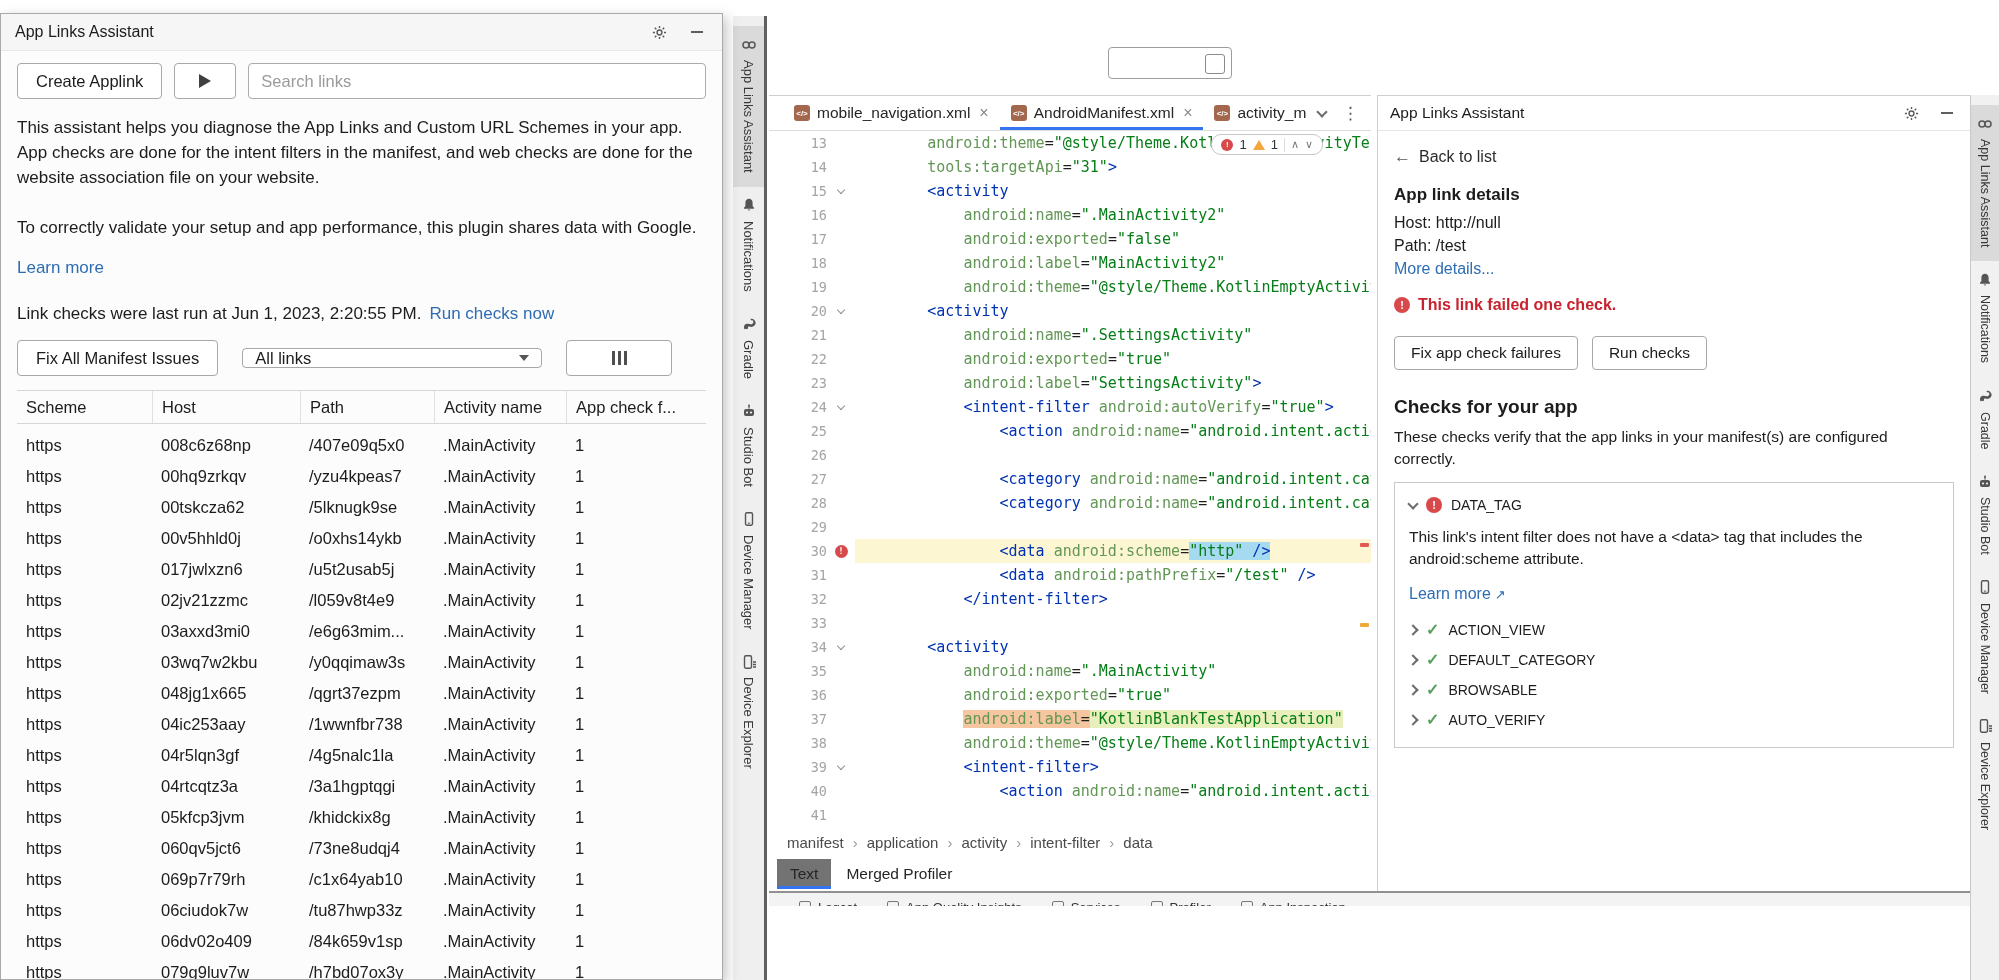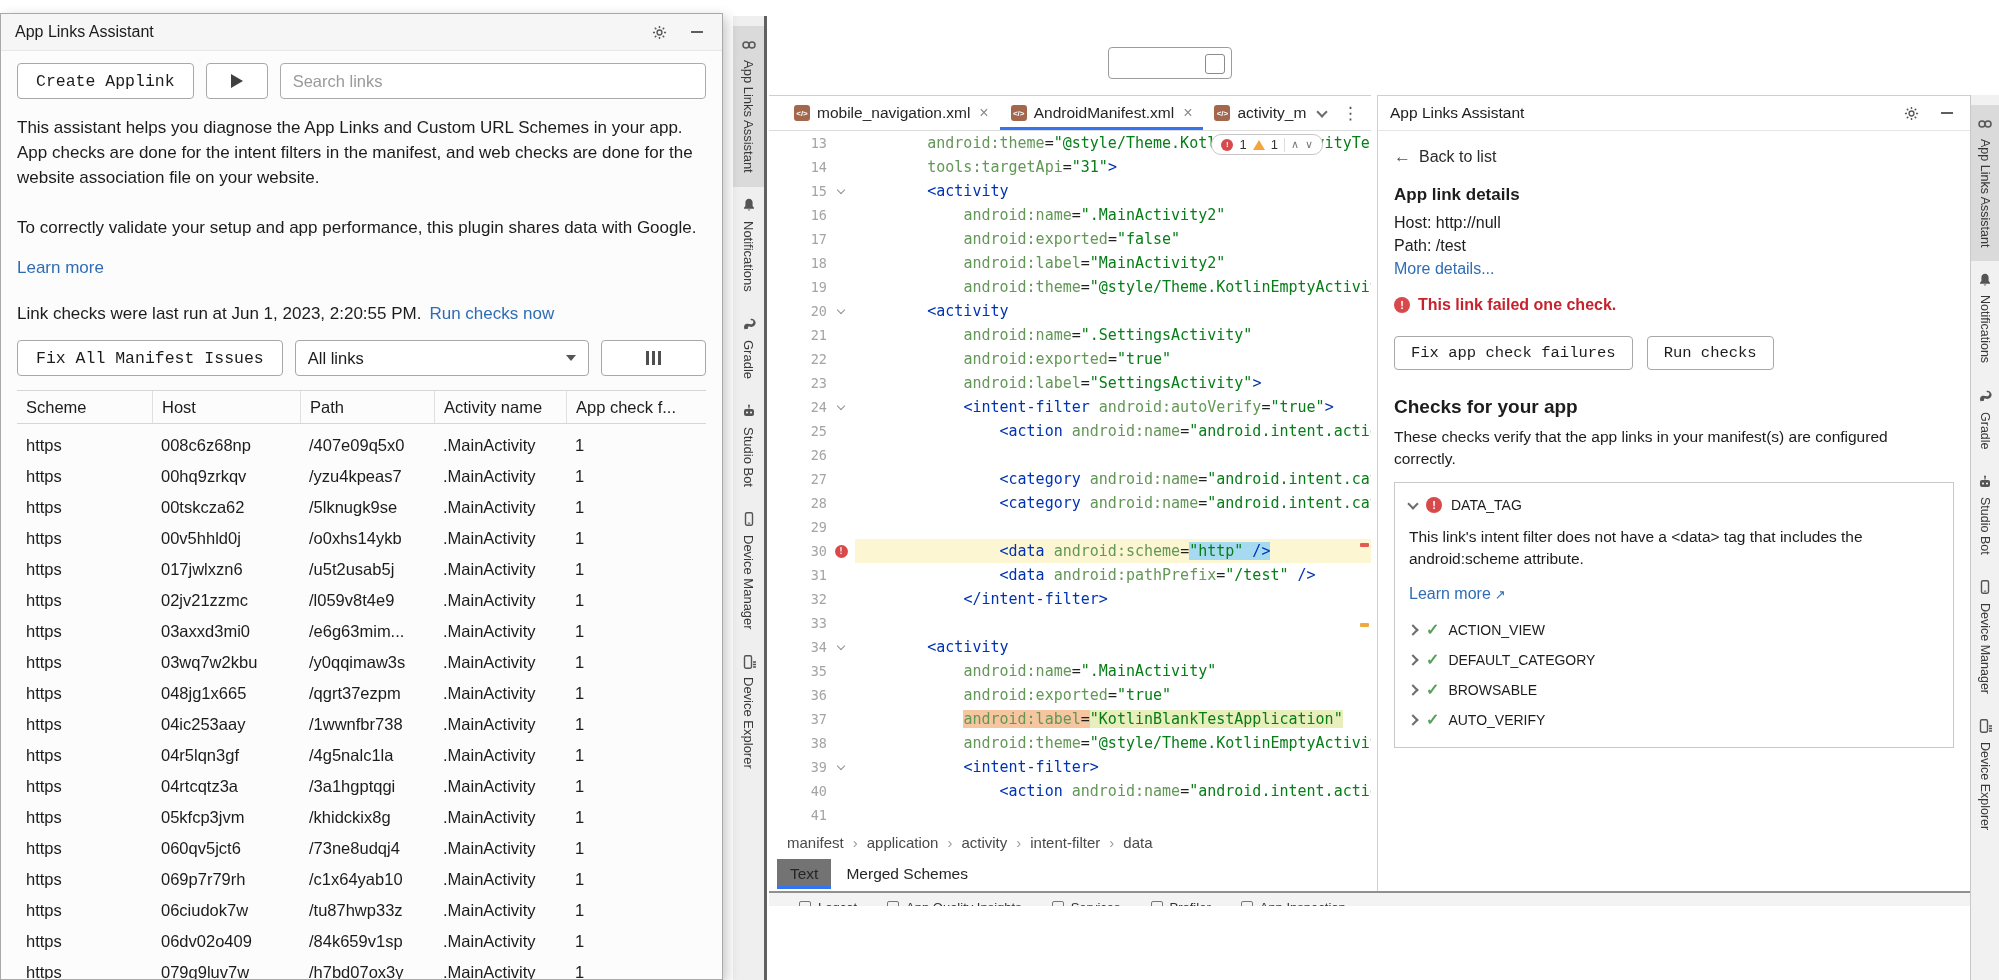--- a/index.html
+++ b/index.html
@@ -6,32 +6,32 @@
   html,body{width:1999px;height:980px;background:#ffffff;font-family:"Liberation Sans",sans-serif;overflow:hidden;position:relative;color:#1c1c1c}
 
   
   .floating-panel{position:absolute;left:0;top:13px;width:723px;height:967px;background:#fcfcfc;border:1px solid #a9a9a9;box-shadow:4px 4px 12px rgba(0,0,0,.22);z-index:30;overflow:hidden}
   .fp-header{height:37px;display:flex;align-items:center;padding:0 14px;gap:16px;background:#f6f6f6;border-bottom:1px solid #e7e7e7}
   .fp-title{flex:1;font-size:16px;color:#1c1c1c}
   .icon-btn{display:inline-flex;align-items:center;justify-content:center;width:22px;height:22px;cursor:default}
   .minus{width:12px;height:2px;background:#5f5f5f;display:block}
   .fp-body{padding:12px 16px 0}
   .fp-toolbar-top{display:flex;gap:12px;align-items:center}
-  .btn{height:36px;background:#fff;border:1px solid #a8a8a8;border-radius:4px;font-size:16.5px;font-family:Liberation Mono, monospace;color:#1c1c1c;padding:0 18px;white-space:nowrap}
+  .btn{height:36px;background:#fff;border:1px solid #a8a8a8;border-radius:4px;font-size:16.5px;font-family:Liberation Sans, sans-serif;color:#1c1c1c;padding:0 18px;white-space:nowrap}
   .play-btn{width:62px;display:inline-flex;align-items:center;justify-content:center;padding:0}
   .play-tri{width:0;height:0;border-left:12px solid #404040;border-top:7px solid transparent;border-bottom:7px solid transparent;display:block}
   .search-input{flex:1;height:36px;border:1px solid #ababab;border-radius:4px;font-size:16.5px;padding:0 12px;font-family:inherit;color:#222;background:#fff;outline:none}
   .search-input::placeholder{color:#9a9a9a}
   .desc{font-size:17px;line-height:25px;color:#1c1c1c;margin-top:16px;max-width:688px}
   .desc+.desc{margin-top:25px}
   .link{color:#2e6db4;cursor:pointer;font-size:17px}
   .learnmore-row{margin-top:18px}
   .lastrun{margin-top:26px;font-size:17px;display:flex;gap:8px;align-items:baseline;white-space:nowrap}
-  .fp-toolbar2{margin-top:16px;display:flex;gap:12px;align-items:center}
-  .dropdown{width:300px;height:36px;border:1px solid #a8a8a8;border-radius:4px;display:flex;align-items:center;padding:0 12px;font-size:16.5px;background:#fff}
+  .fp-toolbar2{margin-top:16px;display:flex;gap:24px;align-items:center}
+  .dropdown{width:300px;height:20px;border:1px solid #a8a8a8;border-radius:4px;display:flex;align-items:center;padding:0 12px;font-size:16.5px;background:#fff}
   .dropdown .dd-val{flex:1}
   .dd-arrow{width:0;height:0;border-left:5px solid transparent;border-right:5px solid transparent;border-top:6px solid #555;display:block}
   .cols-btn{width:106px;display:inline-flex;align-items:center;justify-content:center}
   .cols-ico{display:inline-flex;gap:3px}
   .cols-ico i{width:3px;height:14px;background:#4f4f4f;display:block}
   .table{margin-top:14px}
   .thead{display:flex;height:34px;align-items:stretch;border-top:1px solid #d6d6d6;border-bottom:1px solid #d6d6d6}
   .hcell{font-size:16.5px;color:#1c1c1c;padding-left:9px;display:flex;align-items:center;white-space:nowrap;overflow:hidden}
   .hcell+.hcell{border-left:1px solid #e0e0e0}
   .c0{width:135px}.c1{width:148px}.c2{width:134px}.c3{width:132px}.c4{flex:1}
@@ -639,21 +639,21 @@
     <span class="crumb">application</span>
     <span class="crumb-sep">›</span>
     <span class="crumb">activity</span>
     <span class="crumb-sep">›</span>
     <span class="crumb">intent-filter</span>
     <span class="crumb-sep">›</span>
     <span class="crumb">data</span>
   </div>
 <div class="btabs">
     <span class="btab sel">Text</span>
-    <span class="btab">Merged Schemes</span>
+    <span class="btab">Merged Profiler</span>
   </div>
 <div class="bstrip">
     <span class="bitem">
       <span class="bico"></span>
       <span>Logcat</span>
     </span>
     <span class="bitem">
       <span class="bico"></span>
       <span>App Quality Insights</span>
     </span>

